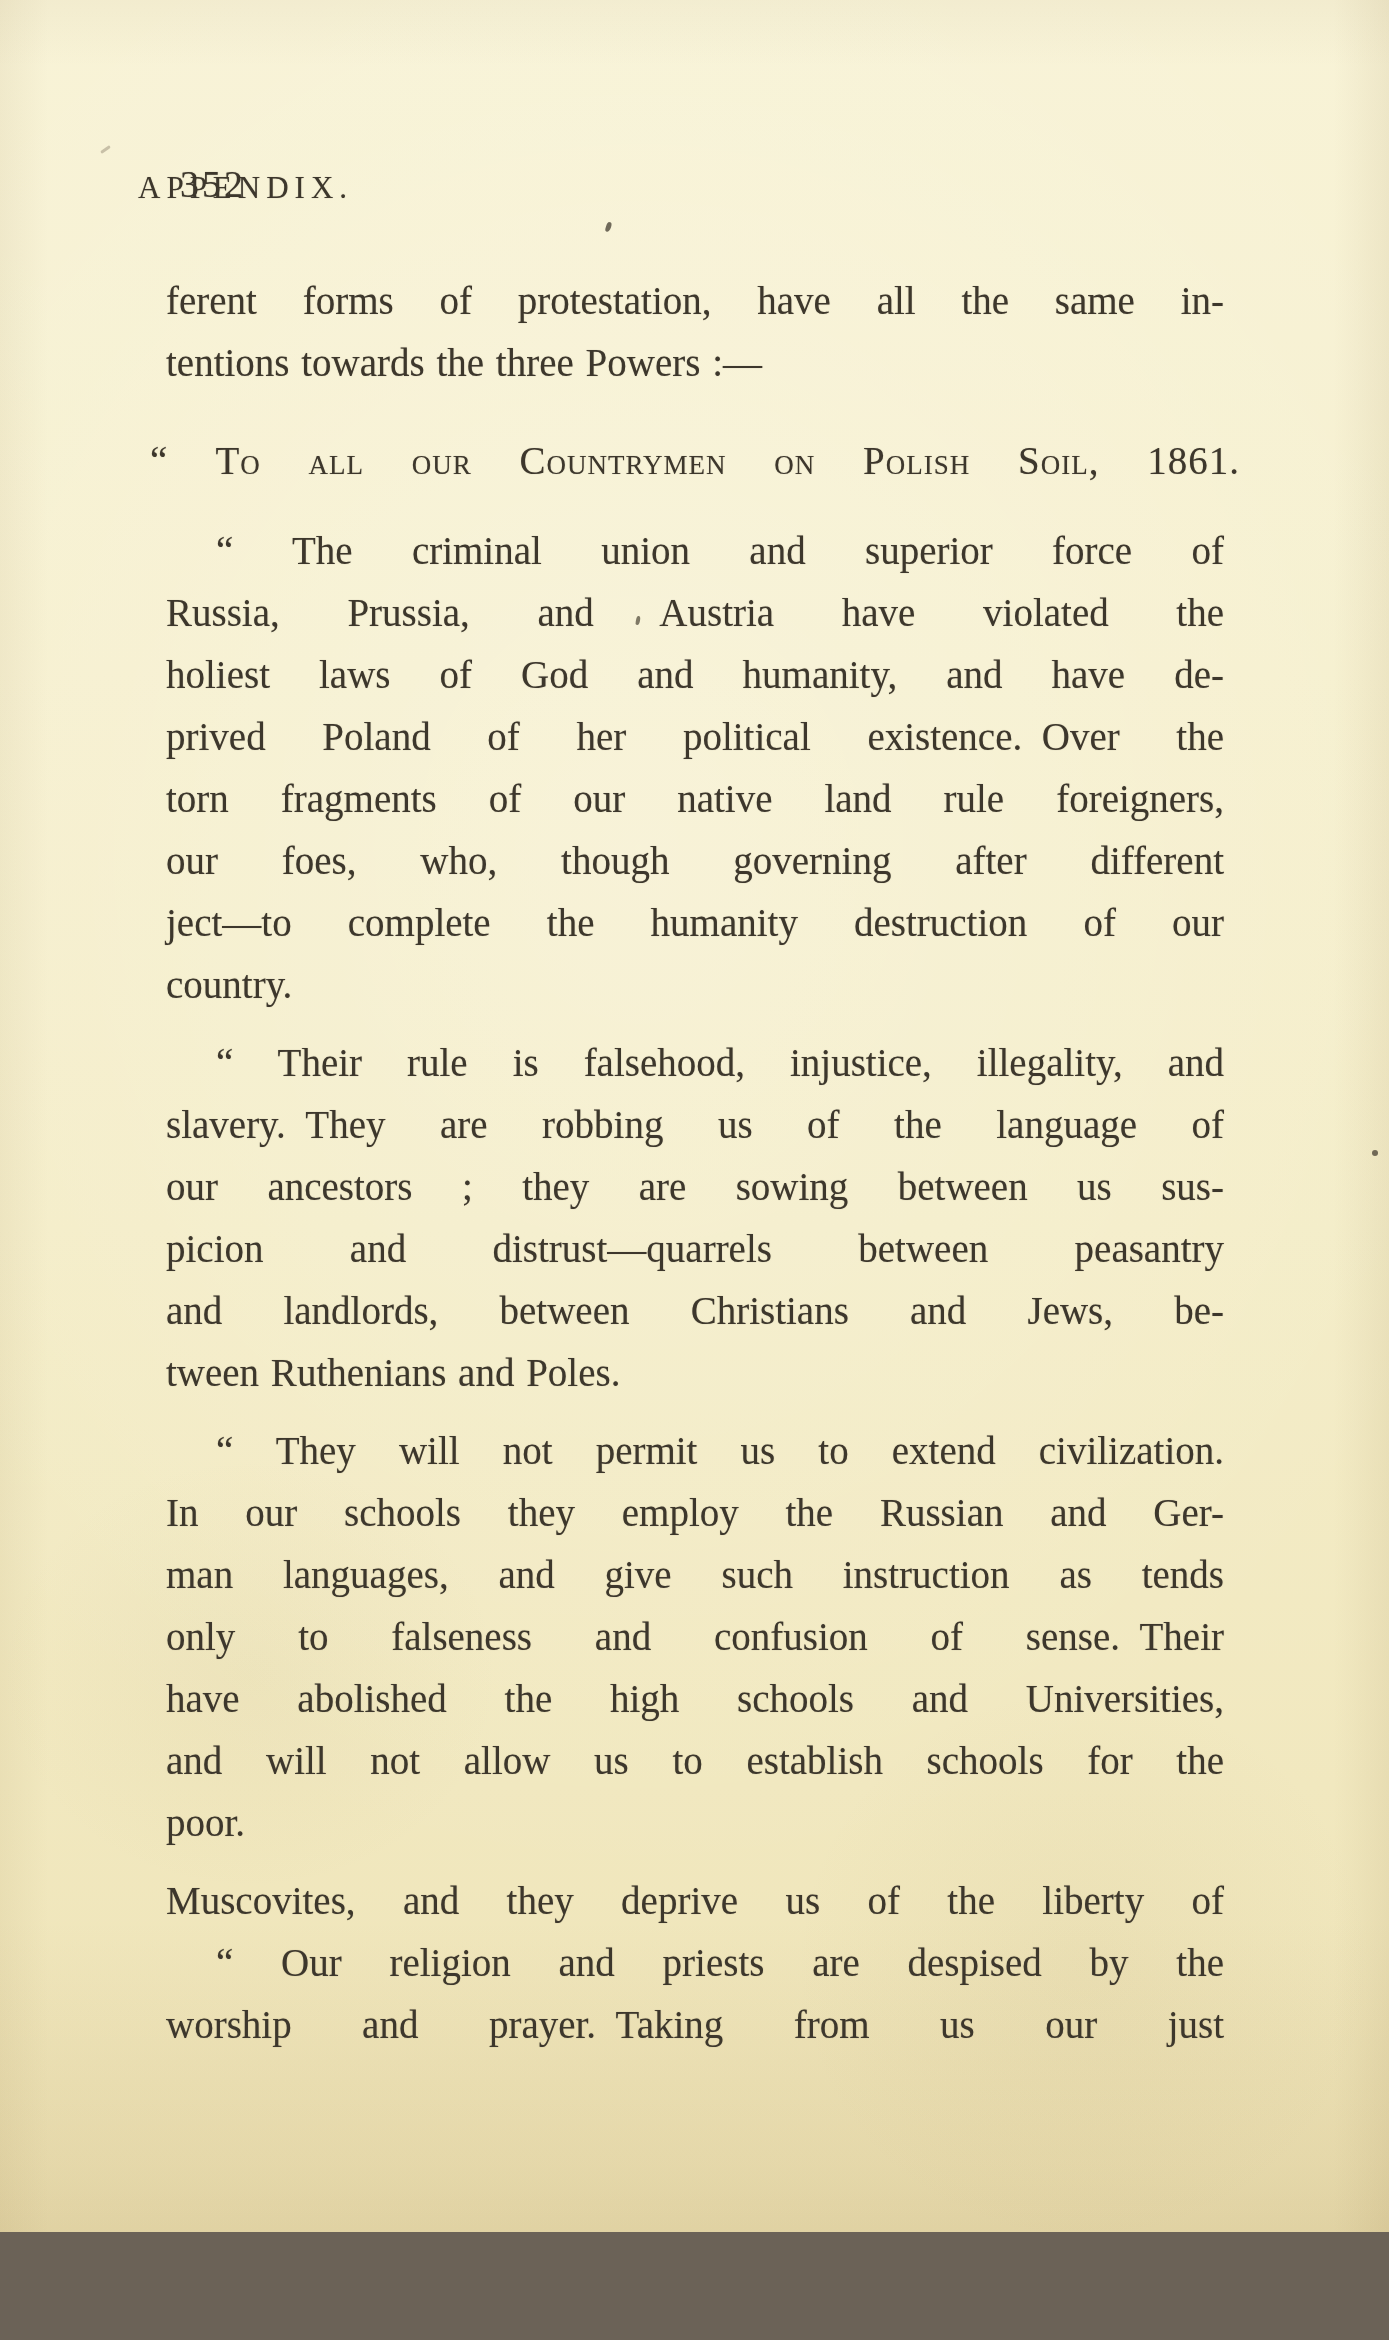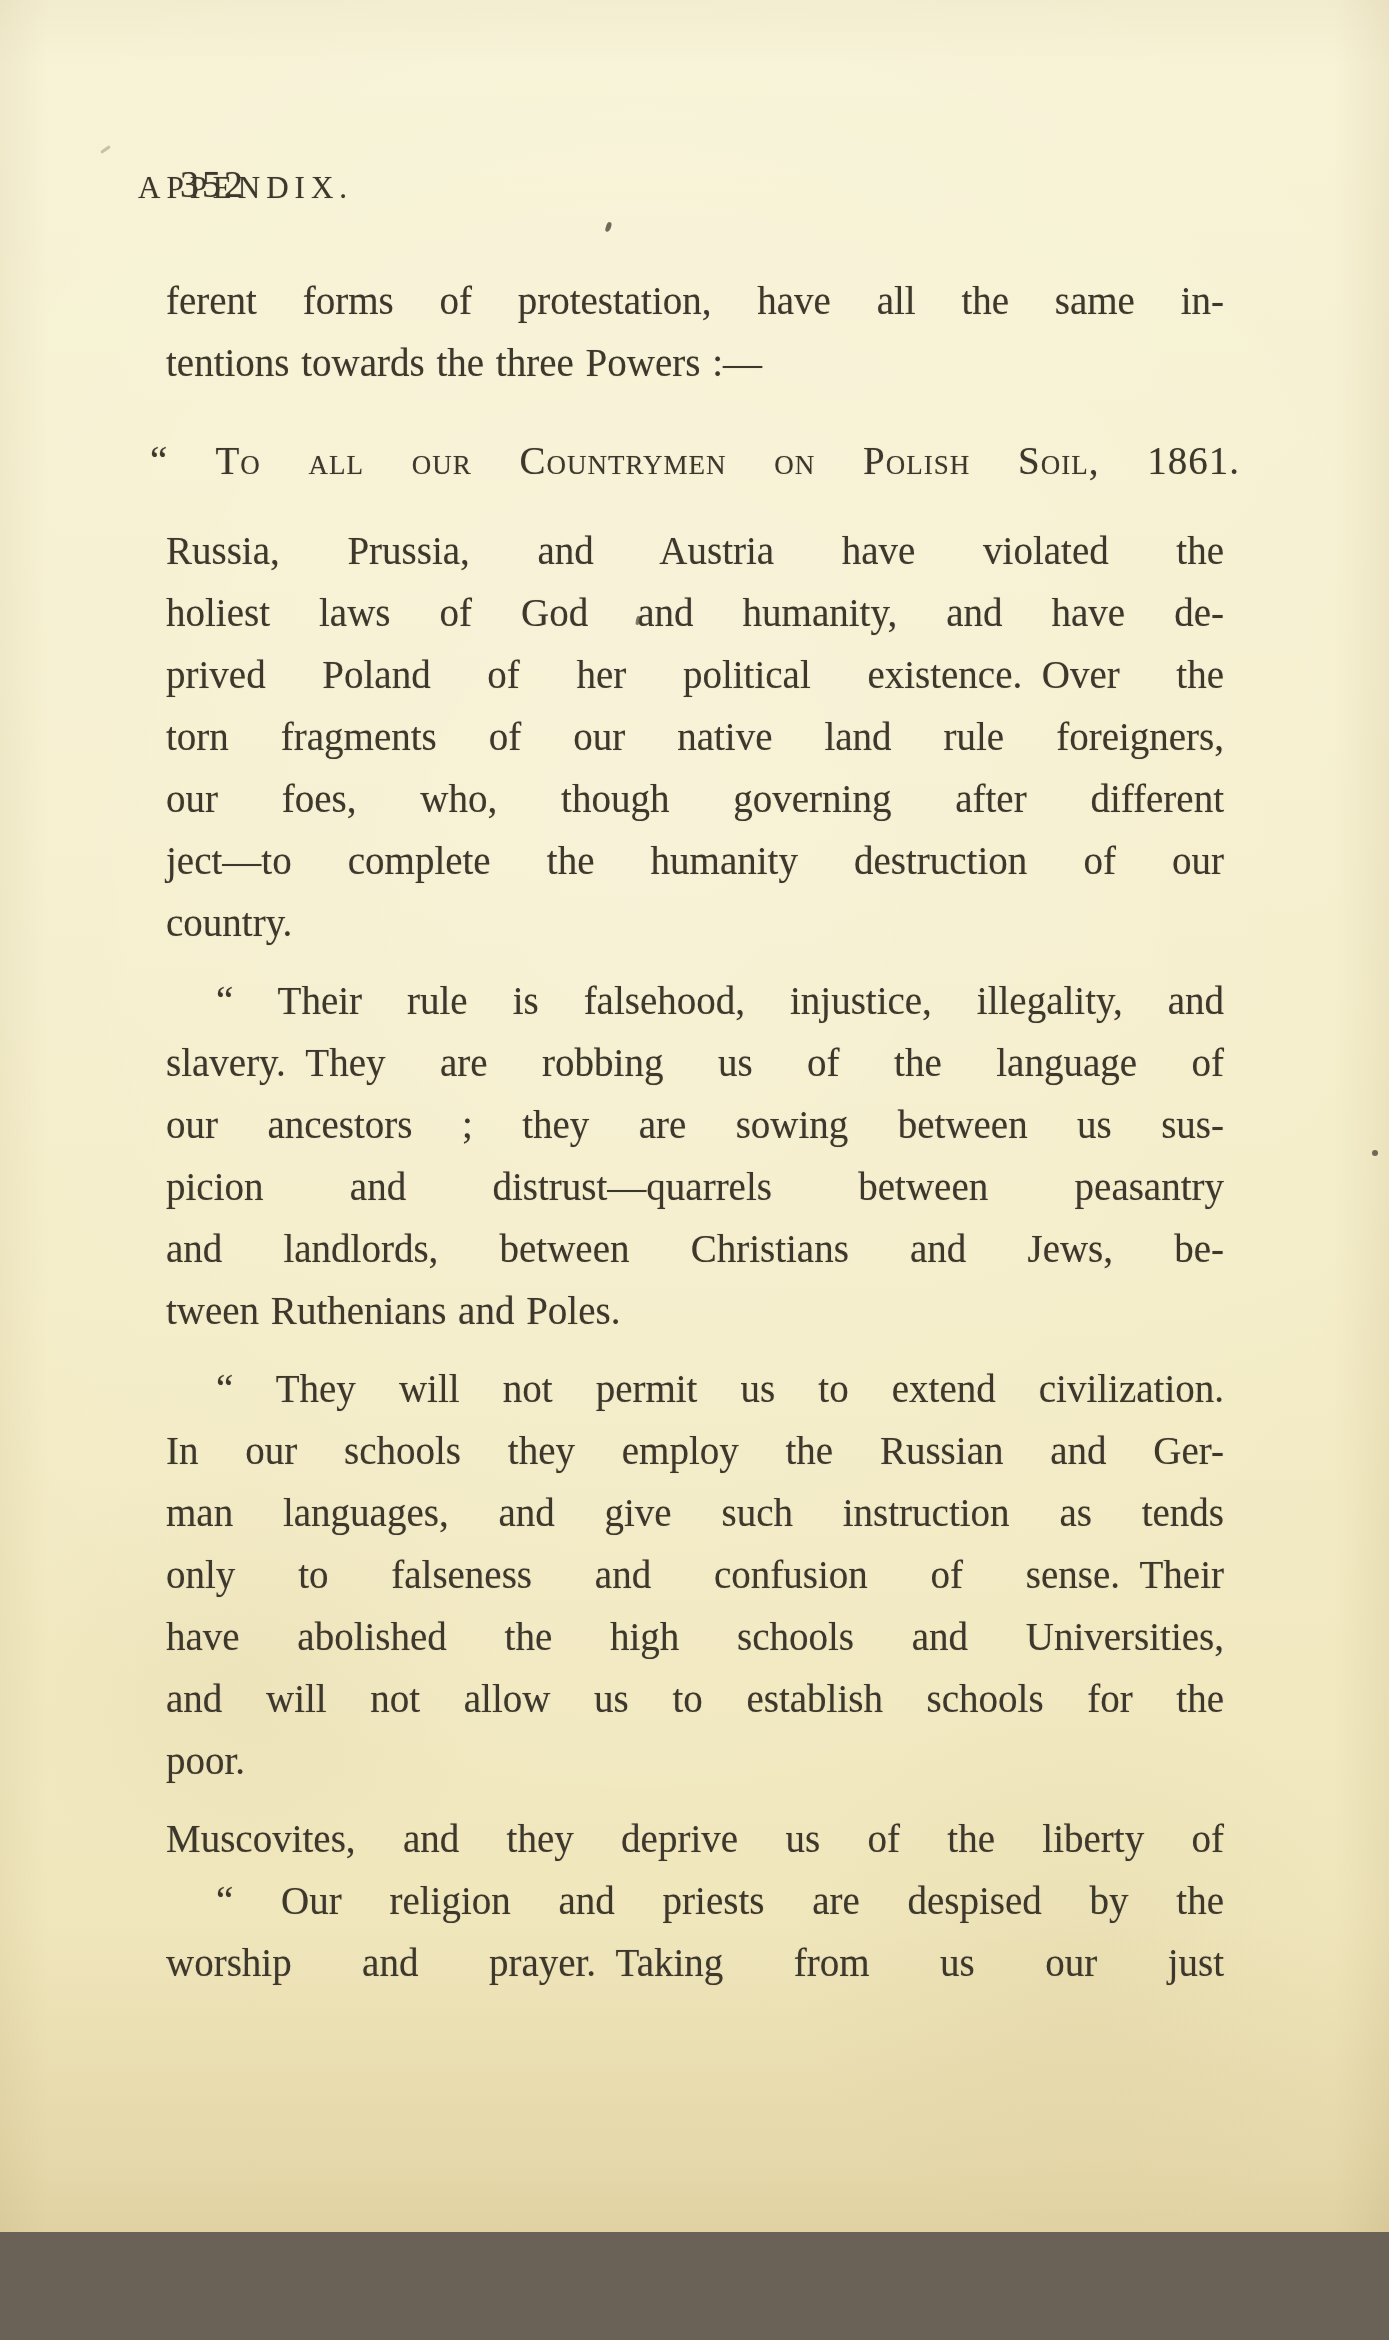--- a/index.html
+++ b/index.html
@@ -124,20 +124,21 @@
   <span class="page-number">352</span>
   <span class="running-title">APPENDIX.</span>
 
   <main class="page-body" id="page-body">
       <div class="paragraph">
         <div class="line">ferent forms of protestation, have all the same in-</div>
         <div class="line last">tentions towards the three Powers :—</div>
       </div>
       <div class="heading">“ To all our Countrymen on Polish Soil, 1861.</div>
       <div class="paragraph">
+        <div class="line indent">“ The criminal union and superior force of</div>
         <div class="line">Russia, Prussia, and Austria have violated the</div>
         <div class="line">holiest laws of God and humanity, and have de-</div>
         <div class="line">prived Poland of her political existence. Over the</div>
         <div class="line">torn fragments of our native land rule foreigners,</div>
         <div class="line">our foes, who, though governing after different</div>
         <div class="line">ject—to complete the humanity destruction of our</div>
         <div class="line last">country.</div>
       </div>
       <div class="paragraph">
         <div class="line indent">“ Their rule is falsehood, injustice, illegality, and</div>

